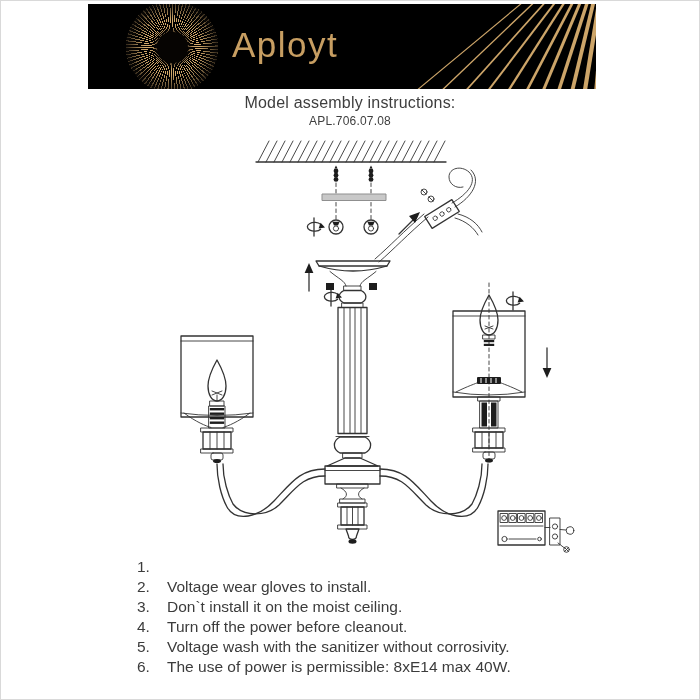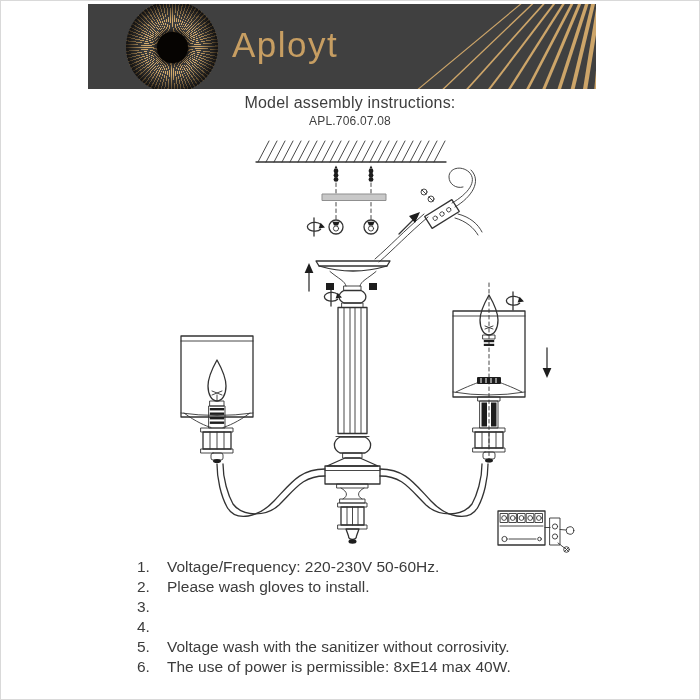--- a/index.html
+++ b/index.html
@@ -5,21 +5,21 @@
   html,body{margin:0;padding:0;}
   body{
     width:700px;height:700px;background:#ffffff;position:relative;overflow:hidden;
     font-family:"Liberation Sans", sans-serif;
   }
   .page-frame{position:absolute;inset:0;border:1px solid #d9d9d9;pointer-events:none;}
 
   
   .banner{
     position:absolute;left:88px;top:4px;width:508px;height:85px;
-    background:#404040;display:flex;align-items:center;overflow:hidden;
+    background:#000000;display:flex;align-items:center;overflow:hidden;
   }
   .sunburst{position:absolute;left:38px;top:-3px;width:92px;height:92px;}
   .sunburst .rays{
     position:absolute;inset:0;border-radius:50%;
     background:repeating-conic-gradient(#d2a96c 0deg 1.4deg, rgba(0,0,0,0) 1.4deg 4.4deg);
   }
   .sunburst .fade{
     position:absolute;inset:0;border-radius:50%;
     background:radial-gradient(circle at 50% 50%, rgba(10,8,6,0) 0 42%, rgba(10,8,6,.55) 62%, #0a0806 76%);
   }
@@ -322,31 +322,32 @@
       <circle cx="566.5" cy="549.5" r="2.8"></circle>
       <line x1="564.6" y1="547.6" x2="568.4" y2="551.4"></line>
       <line x1="568.4" y1="547.6" x2="564.6" y2="551.4"></line>
     </g>
   </g>
 </svg>
 
 <ol class="instructions">
   <li>
     <span class="num">1.</span>
-    <span class="txt">Voltage/Frequency: 220-230V 50-60Hz.</span>
   </li>
   <li>
     <span class="num">2.</span>
-    <span class="txt">Please wash gloves to install.</span>
+    <span class="txt">Voltage wear gloves to install.</span>
   </li>
   <li>
     <span class="num">3.</span>
+    <span class="txt">Don`t install it on the moist ceiling.</span>
   </li>
   <li>
     <span class="num">4.</span>
+    <span class="txt">Turn off the power before cleanout.</span>
   </li>
   <li>
     <span class="num">5.</span>
     <span class="txt">Voltage wash with the sanitizer without corrosivity.</span>
   </li>
   <li>
     <span class="num">6.</span>
     <span class="txt">The use of power is permissible: 8xE14 max 40W.</span>
   </li>
 </ol>

